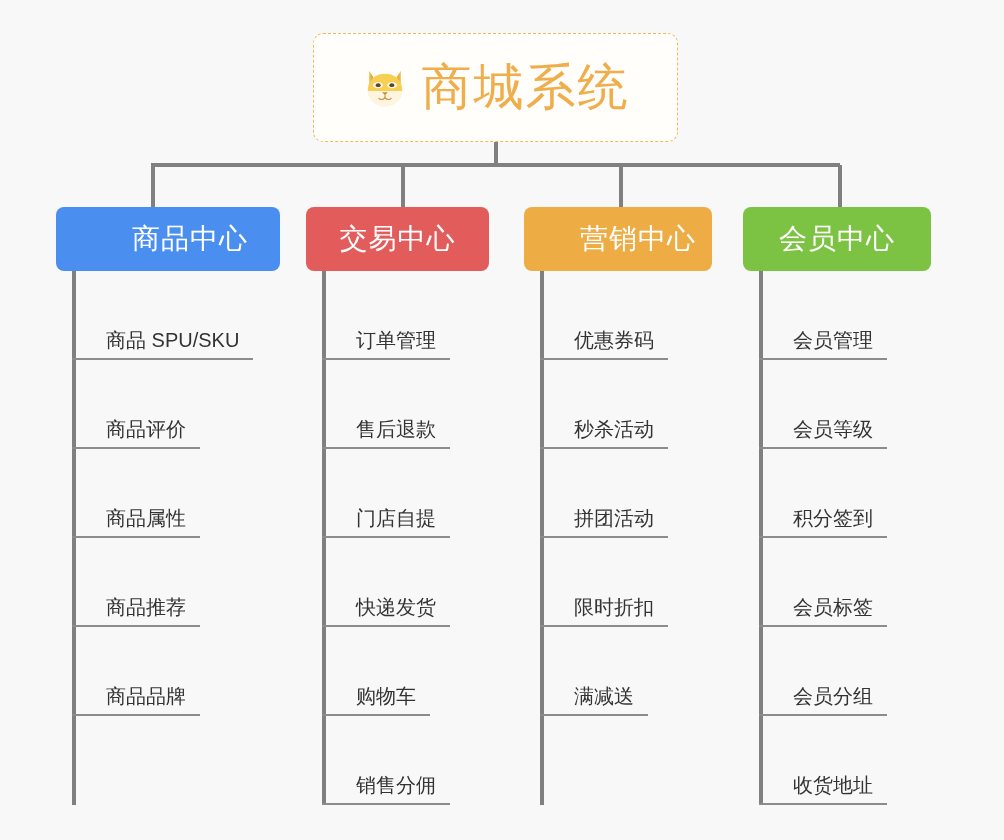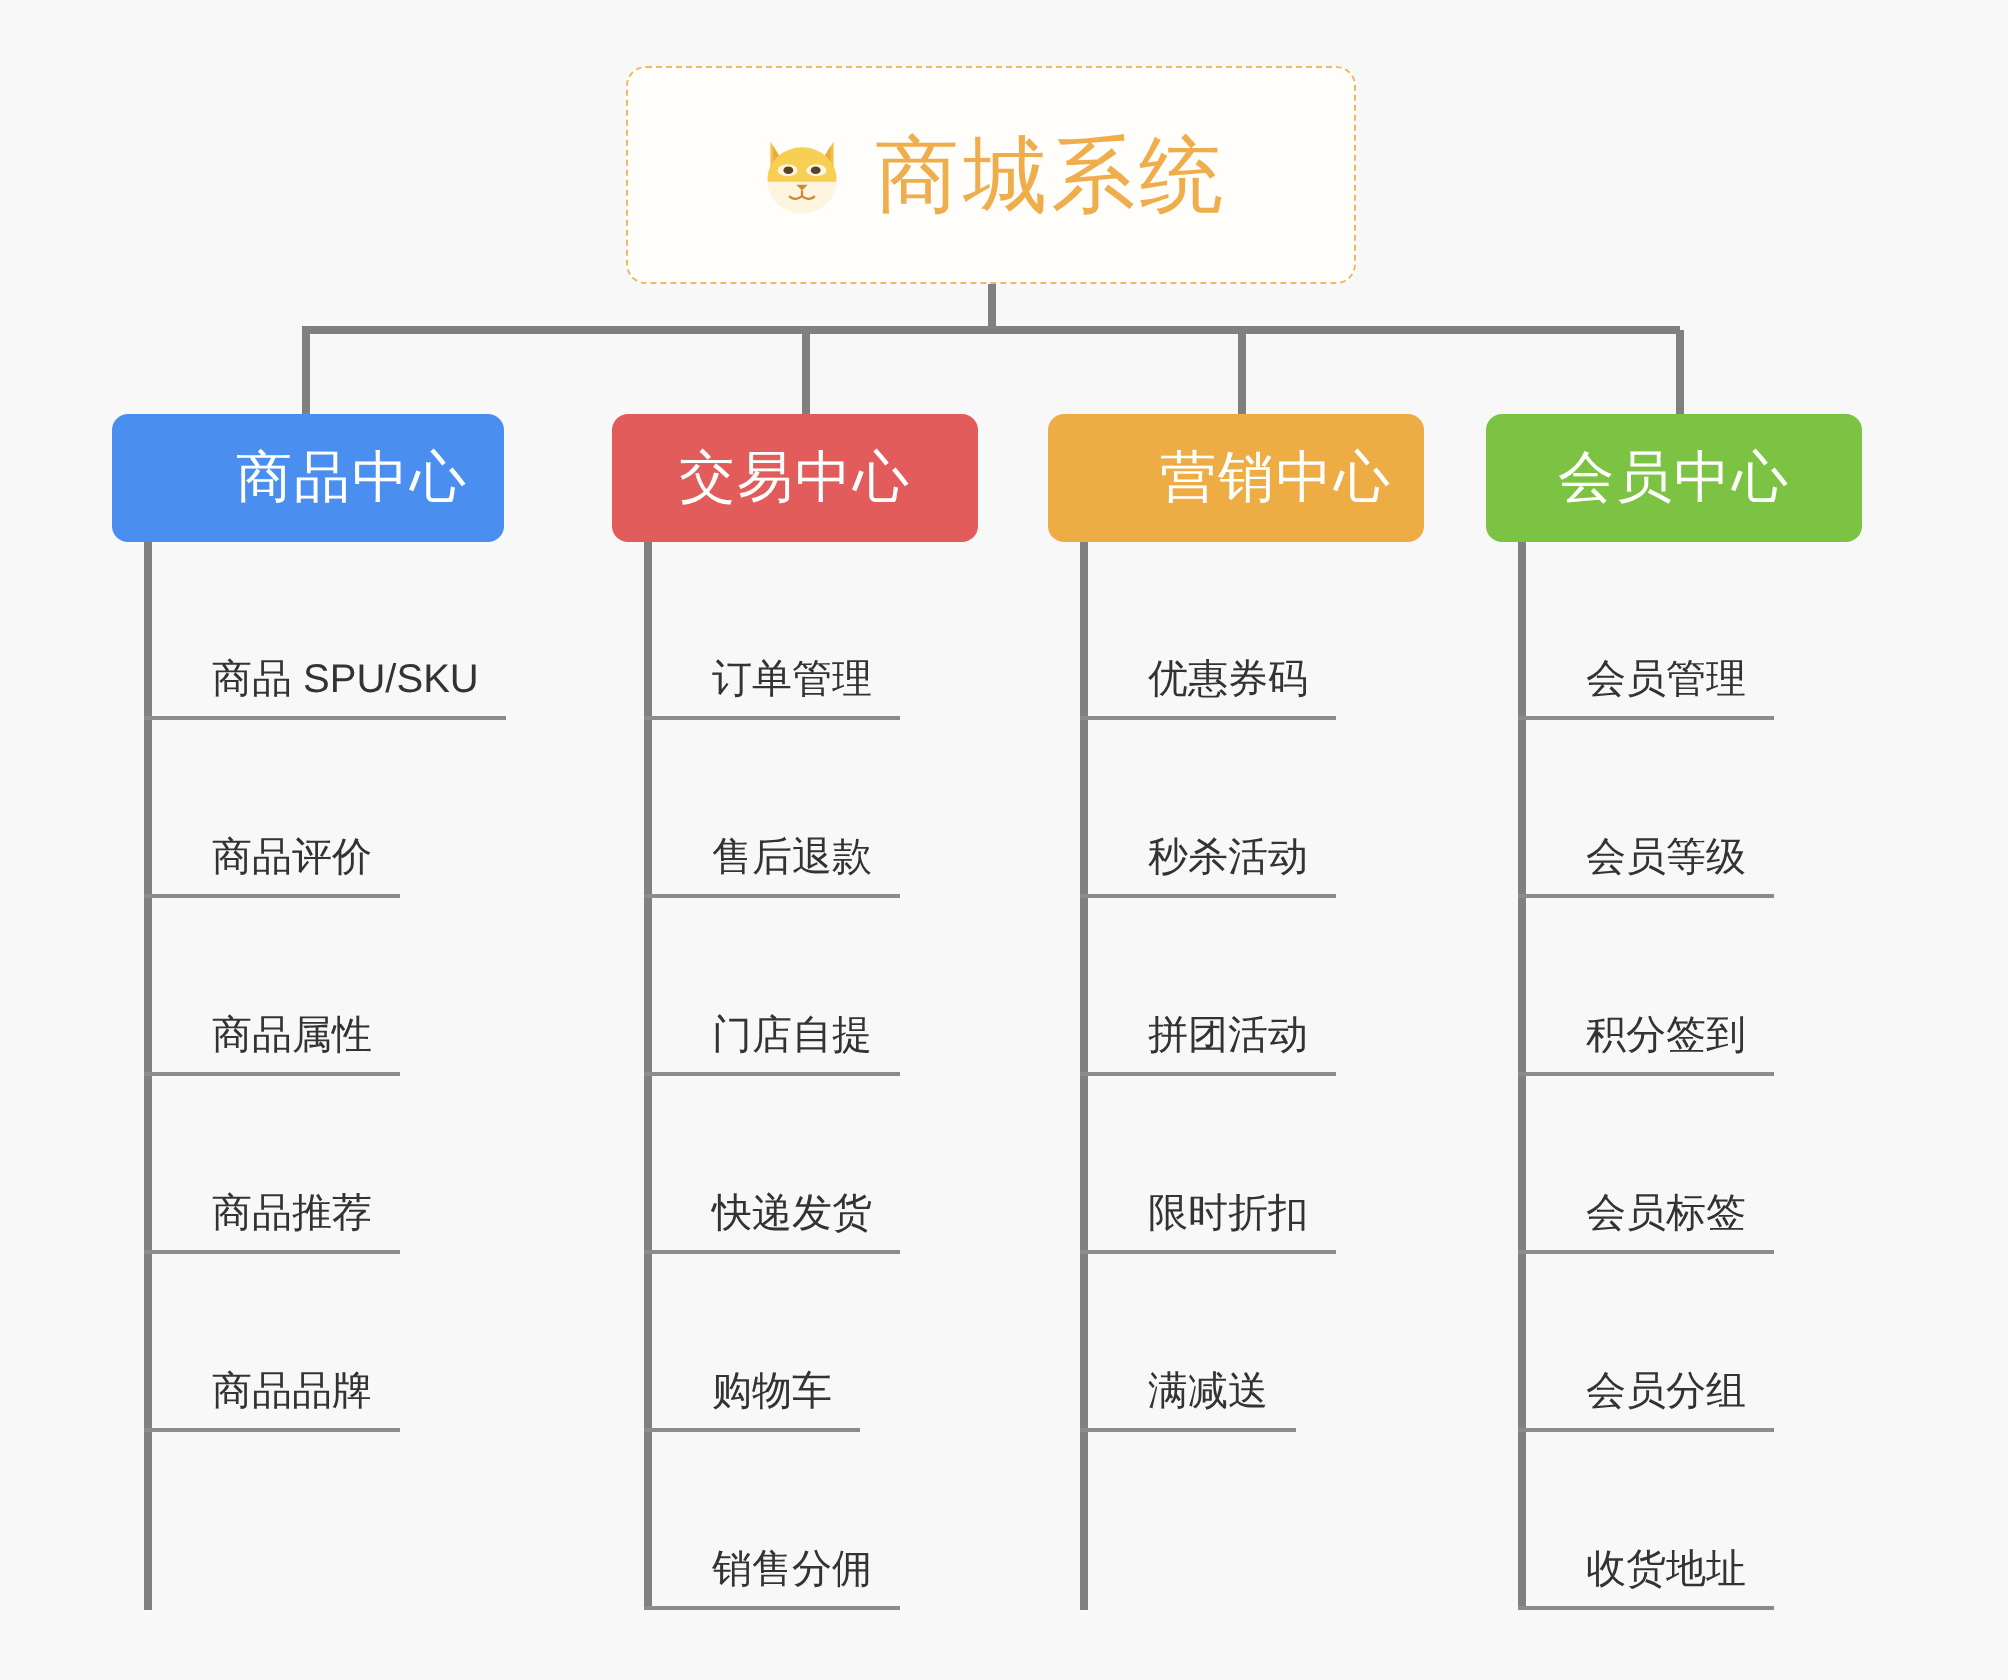--- a/index.html
+++ b/index.html
@@ -36,21 +36,21 @@
     justify-content: center;
     gap: 14px;
   }
   .root-emoji {
     font-size: 44px;
     line-height: 1;
     display: block;
   }
   .root-emoji svg { display: block; }
   .root-title {
-    font-size: 42px;
+    font-size: 50px;
     color: #f0ad4c;
     letter-spacing: 2px;
     white-space: nowrap;
   }
 
   
   .line {
     position: absolute;
     background: #808080;
   }
@@ -125,21 +125,21 @@
     line-height: 1.25;
   }
 
   
   #branch-0 { left: 151px; }
   #branch-1 { left: 401px; }
   #branch-2 { left: 619px; }
   #branch-3 { left: 838px; }
 
   
-  #branch-0 .branch-header { left: -95px; width: 196px; background: #4a8ef0; padding-left: 44px; }
+  #branch-0 .branch-header { left: -95px; width: 224px; background: #4a8ef0; padding-left: 44px; }
   #branch-1 .branch-header { left: -95px; width: 183px; background: #e25c5c; }
   #branch-2 .branch-header { left: -95px; width: 188px; background: #eeac44; padding-left: 40px; }
   #branch-3 .branch-header { left: -95px; width: 188px; background: #7cc344; }
 
   
   #branch-0 .branch-spine, #branch-0 .leaves { left: -79px; }
   #branch-1 .branch-spine, #branch-1 .leaves { left: -79px; }
   #branch-2 .branch-spine, #branch-2 .leaves { left: -79px; }
   #branch-3 .branch-spine, #branch-3 .leaves { left: -79px; }
 

